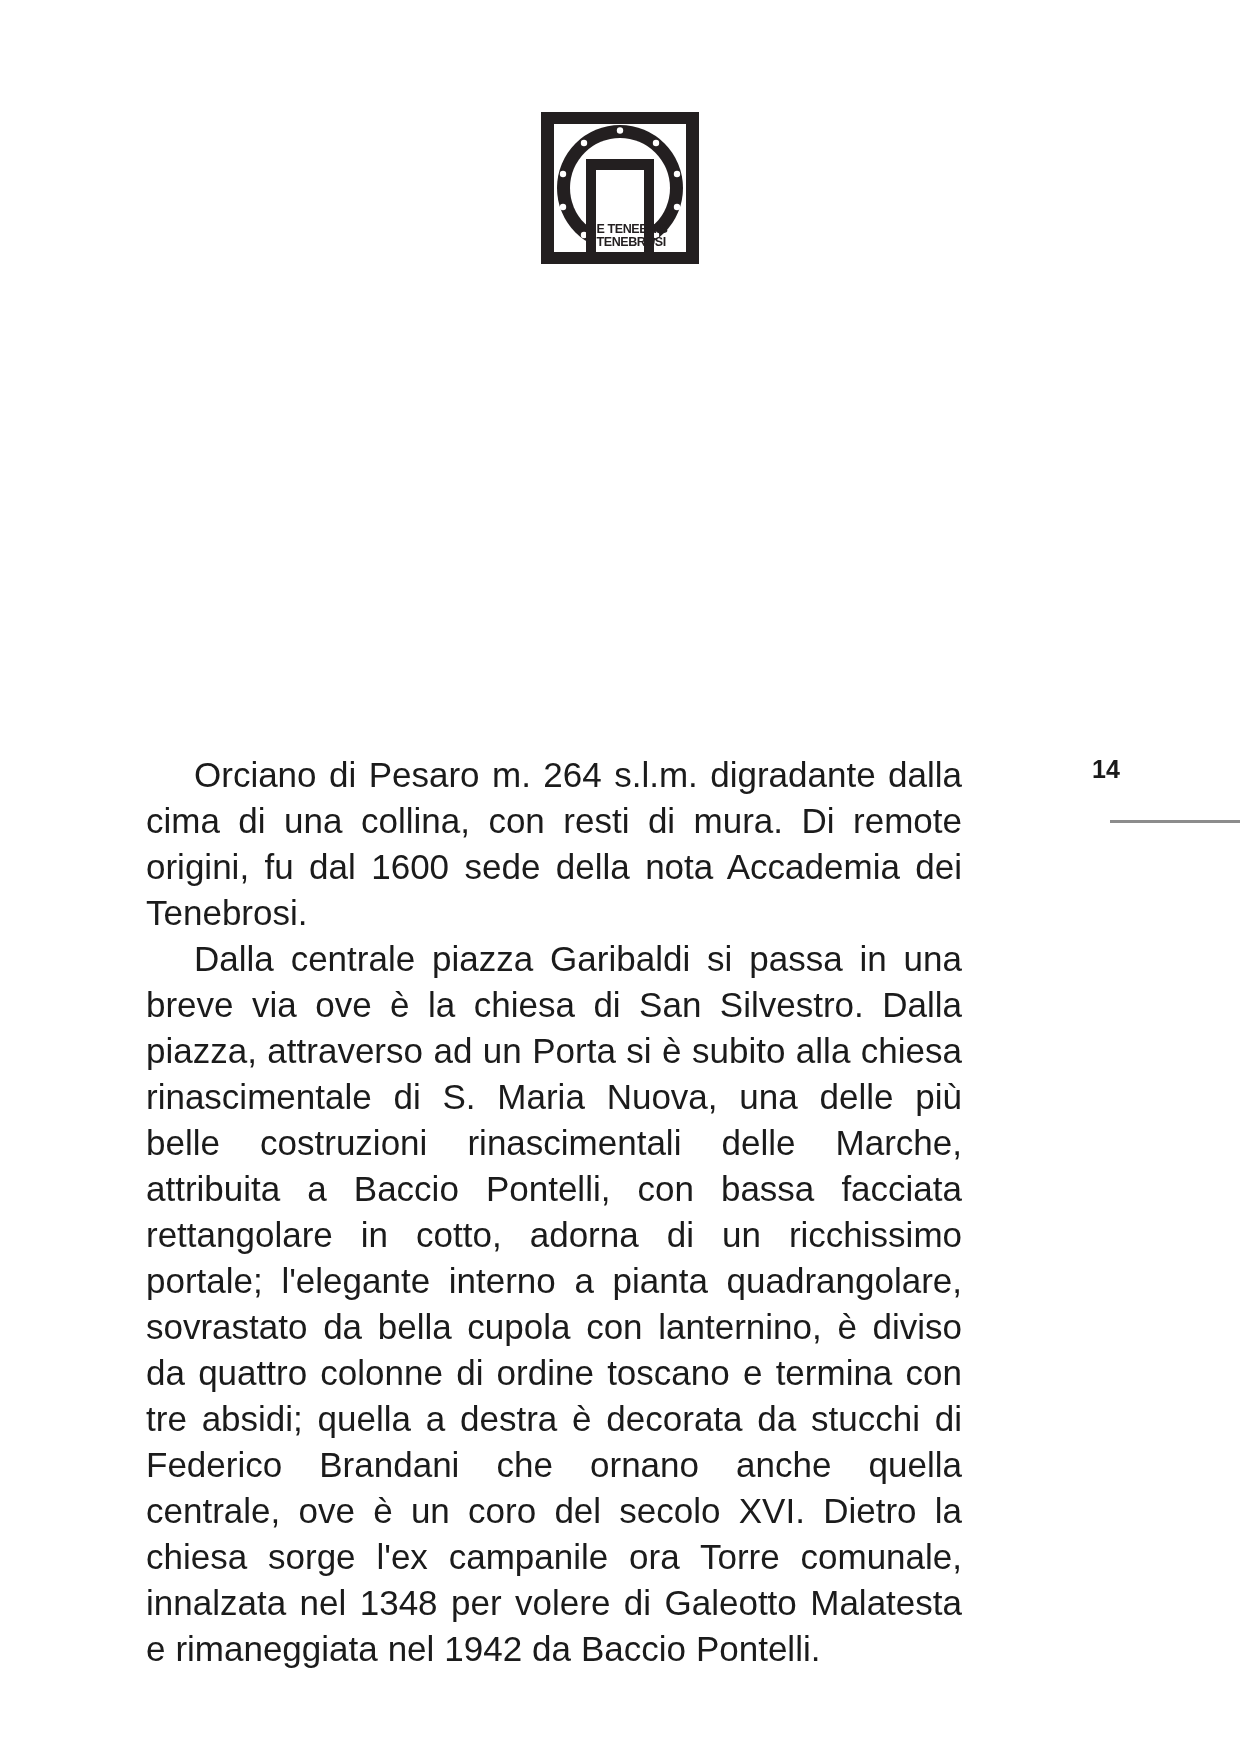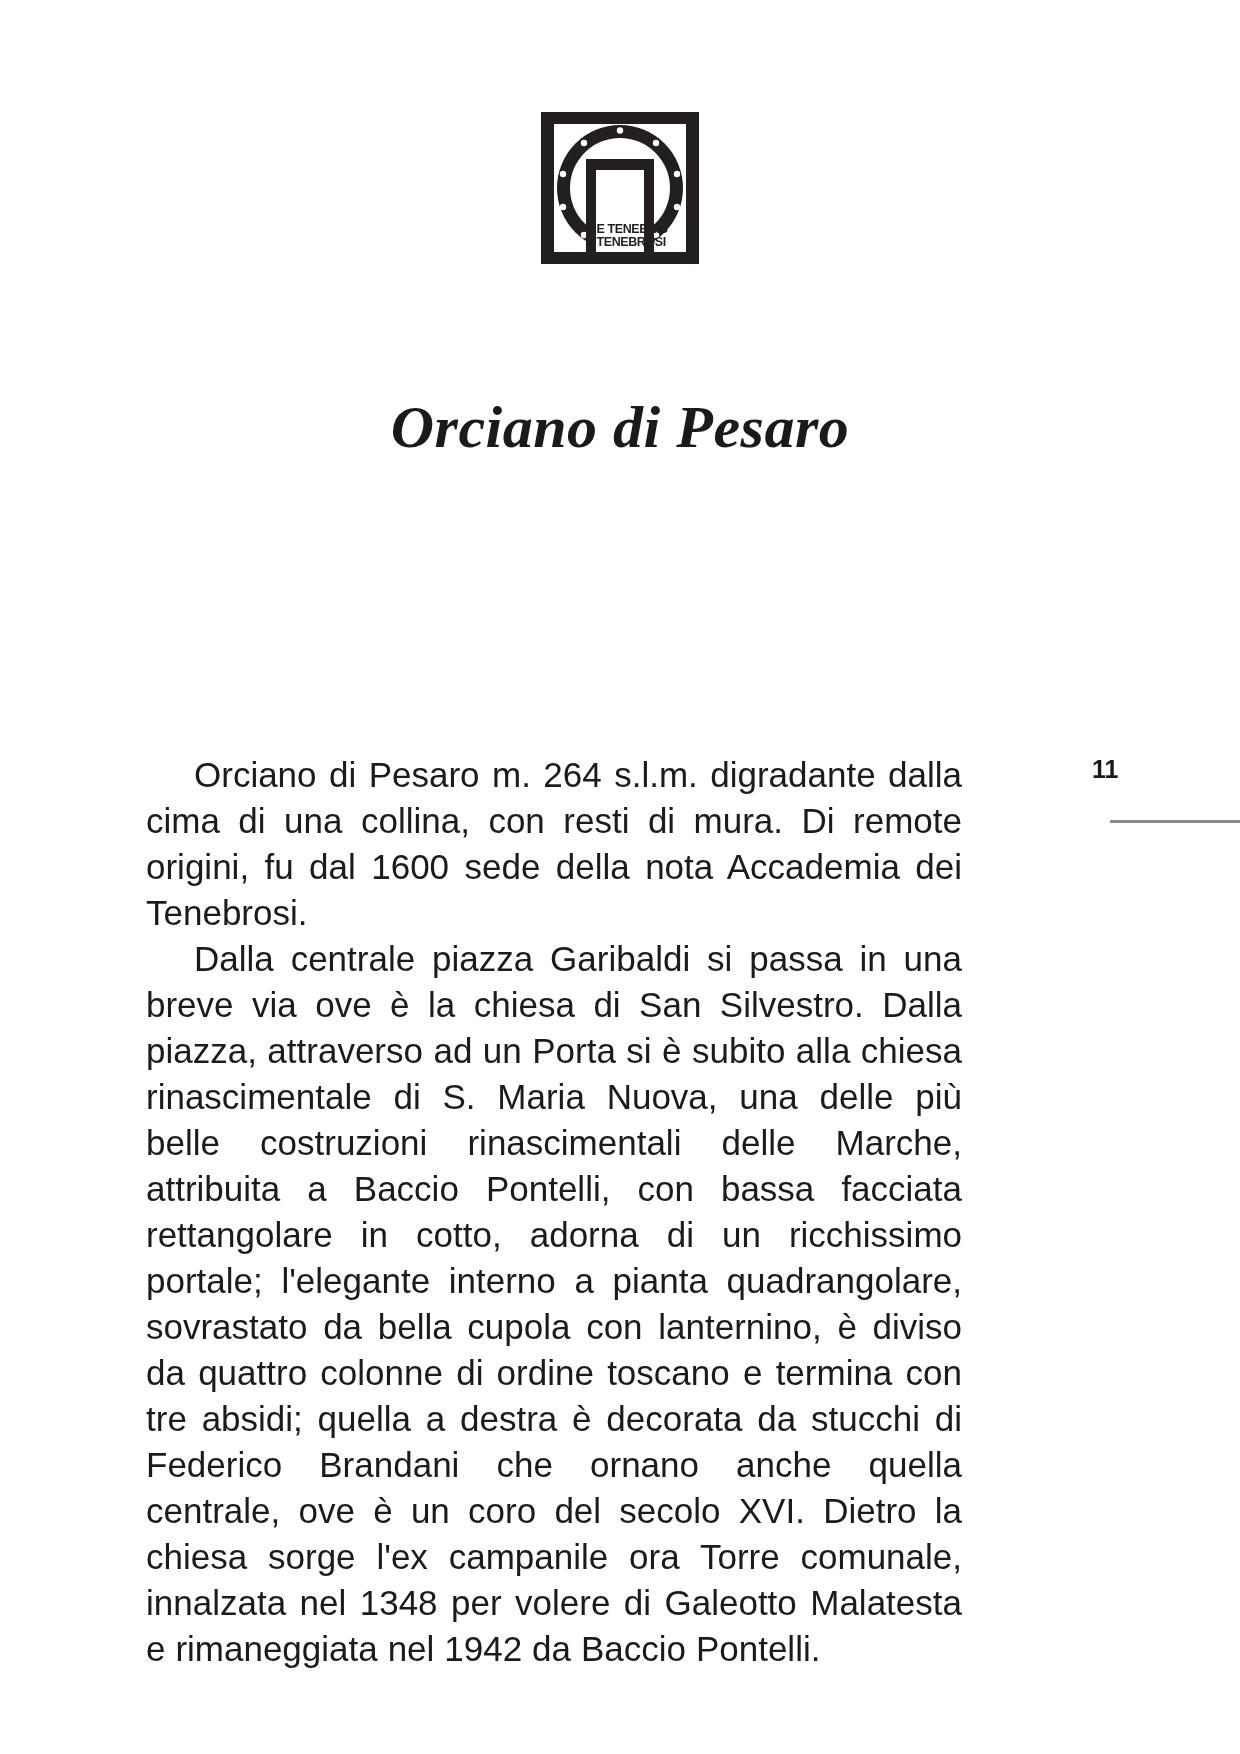--- a/index.html
+++ b/index.html
@@ -127,23 +127,22 @@
       <rect x="45" y="47" width="68" height="93" fill="#231f20"></rect>
       <rect x="55" y="58" width="48" height="82" fill="#ffffff"></rect>
 
       <g>
         <text class="emblem-motto" x="55.5" y="121" font-size="12.5" fill="#231f20">E TENEBRIS</text>
         <text class="emblem-motto" x="55.5" y="134" font-size="12.5" fill="#231f20">TENEBROSI</text>
       </g>
     </svg>
   </div>
 
-  <h1 class="title">Orciano di Pesaro</h1>
 
-  <div class="folio">11</div>
+  <div class="folio">14</div>
   <div class="folio-rule"></div>
 
   <div class="body-col">
     <p>Orciano di Pesaro m. 264 s.l.m. digradante dalla cima di una collina, con resti di mura. Di remote origini, fu dal 1600 sede della nota Accademia dei Tenebrosi.</p>
     <p>Dalla centrale piazza Garibaldi si passa in una breve via ove è la chiesa di San Silvestro. Dalla piazza, attraverso ad un Porta si è subito alla chiesa rinascimentale di S. Maria Nuova, una delle più belle costruzioni rinascimentali delle Marche, attribuita a Baccio Pontelli, con bassa facciata rettangolare in cotto, adorna di un ricchissimo portale; l'elegante interno a pianta quadrangolare, sovrastato da bella cupola con lanternino, è diviso da quattro colonne di ordine toscano e termina con tre absidi; quella a destra è decorata da stucchi di Federico Brandani che ornano anche quella centrale, ove è un coro del secolo XVI. Dietro la chiesa sorge l'ex campanile ora Torre comunale, innalzata nel 1348 per volere di Galeotto Malatesta e rimaneggiata nel 1942 da Baccio Pontelli.</p>
   </div>
 
 </div>
 
 </body></html>

